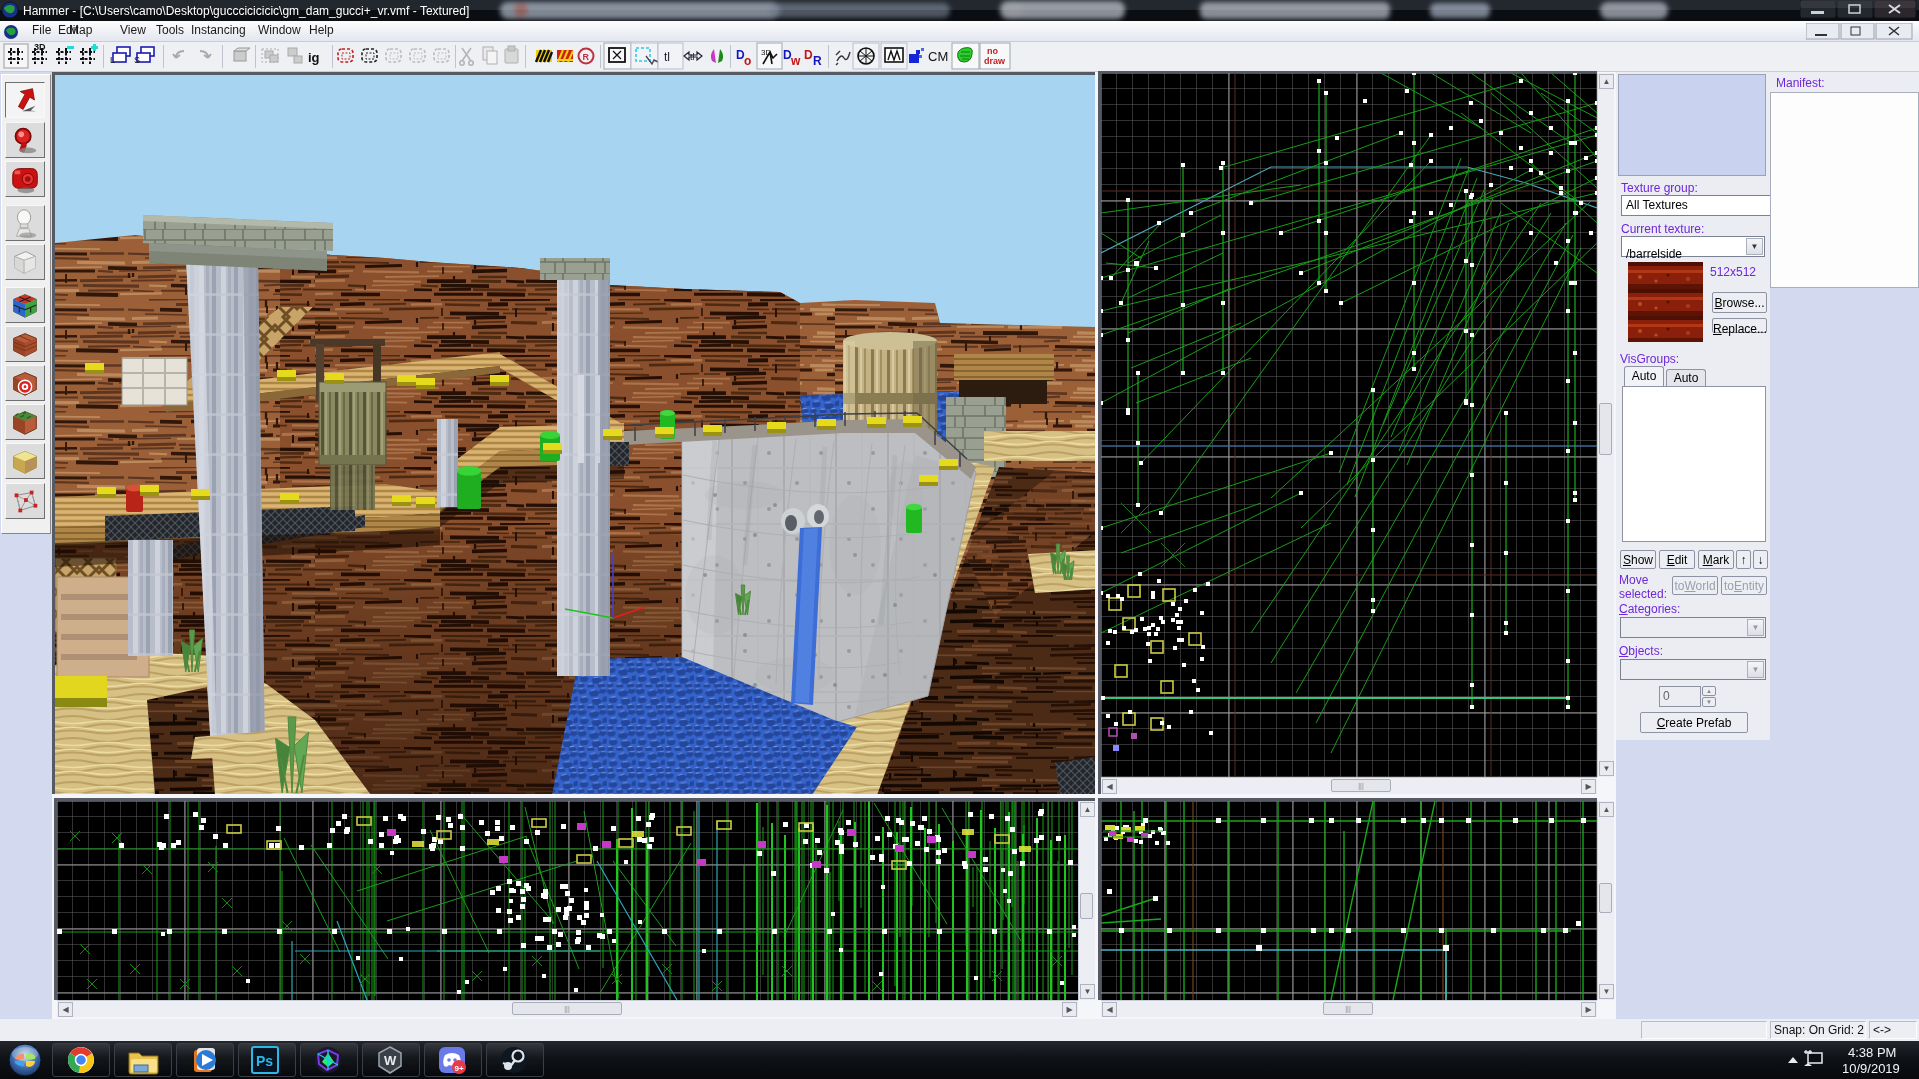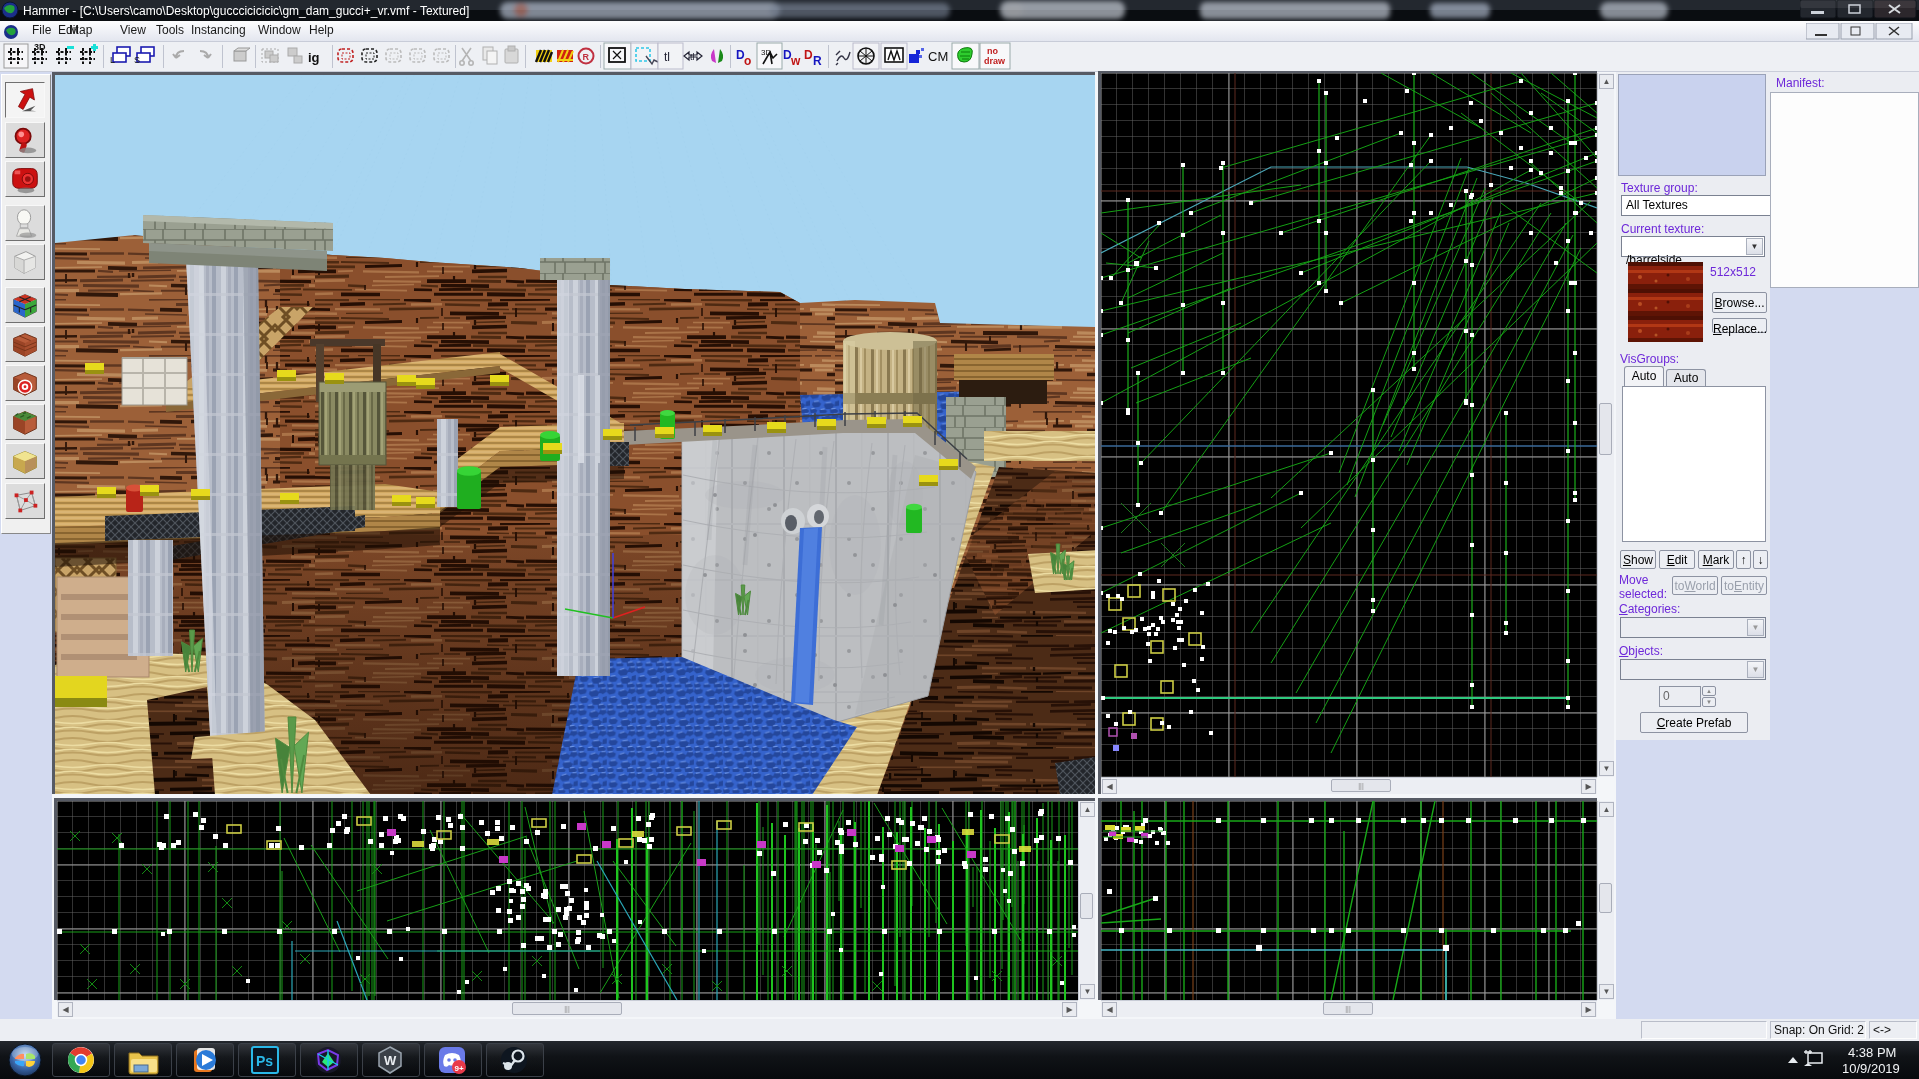--- a/index.html
+++ b/index.html
@@ -414,21 +414,21 @@
       </g>
       <text x="68" y="16" font-size="13" fill="#f2f4f6" font-family="Liberation Sans">4:38 PM</text>
       <text x="62" y="32" font-size="13" fill="#f2f4f6" font-family="Liberation Sans">10/9/2019</text>
     </svg>
   </div>
 <div class="abs" style="left:1616px;top:72px;width:154px;height:947px;background:#ebedf2"></div>
 <div class="abs" style="left:1618px;top:74px;width:148px;height:102px;background:#c9d2ee;border:1px solid #9aa2b8"></div>
 <div class="abs rlabel" style="left:1621px;top:181px">Texture group:</div>
 <div class="combo" style="left:1621px;top:195px;width:172px"><span style="padding:2px 4px;display:inline-block">All Textures</span><div class="cArrow">▼</div></div>
 <div class="abs rlabel" style="left:1621px;top:222px">Current texture:</div>
-<div class="combo" style="left:1621px;top:236px;width:144px"><span style="padding:16px 4px;display:inline-block">/barrelside</span><div class="cArrow">▼</div></div>
+<div class="combo" style="left:1621px;top:236px;width:144px"><span style="padding:10px 4px;display:inline-block">/barrelside</span><div class="cArrow">▼</div></div>
 <svg class="abs" style="left:1628px;top:262px" width="75" height="80">
 <defs>
       <pattern id="barrel" width="75" height="27" patternUnits="userSpaceOnUse">
 <rect width="75" height="27" fill="#8a200c"></rect>
 <rect y="0" width="75" height="4" fill="#4e1004"></rect>
 <rect y="22" width="75" height="5" fill="#5e1405"></rect>
 <rect y="8" width="75" height="3" fill="#c24018" opacity="0.7"></rect>
 <circle cx="12" cy="15" r="2" fill="#d86a30" opacity="0.6"></circle>
         <circle cx="40" cy="13" r="1.5" fill="#501005"></circle>
         <circle cx="60" cy="17" r="2" fill="#c85a28" opacity="0.5"></circle>

